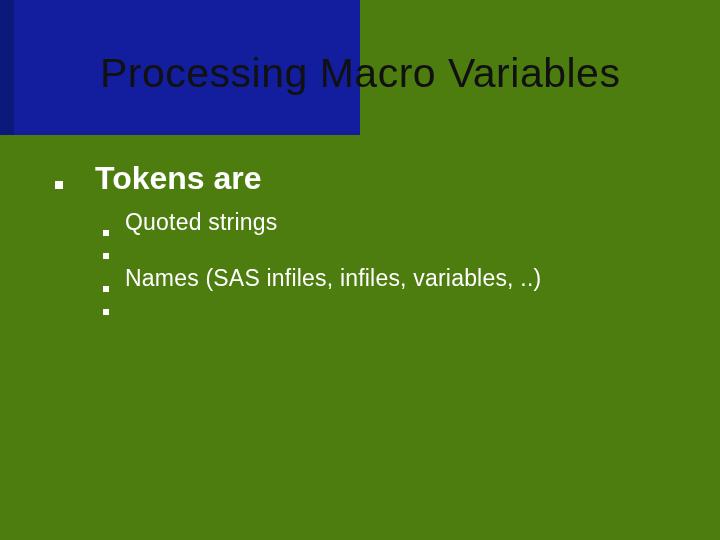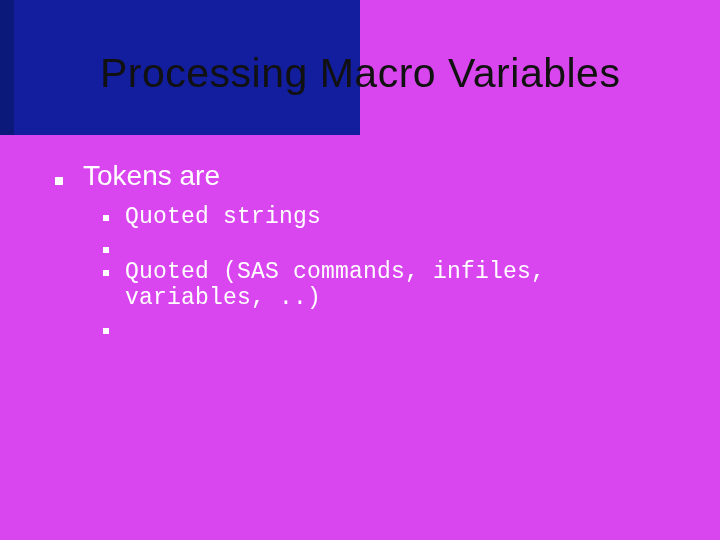--- a/index.html
+++ b/index.html
@@ -1,20 +1,20 @@
 <!DOCTYPE html>
 <html><head>
 <meta charset="utf-8">
 <style>
   * { margin: 0; padding: 0; box-sizing: border-box; }
   html, body { width: 720px; height: 540px; overflow: hidden; }
   .slide {
     width: 720px;
     height: 540px;
-    background: #d946ef;
+    background: #4d7c0f;
     position: relative;
     font-family: "Helvetica Neue", Arial, sans-serif;
   }
   .title-bar {
     position: absolute;
     left: 0;
     top: 0;
     width: 360px;
     height: 135px;
     background: linear-gradient(to right, #0b1a7a 0%, #0b1a7a 4%, #121e9e 4%, #121e9e 100%);
@@ -46,32 +46,32 @@
   }
   .lvl1 .bullet {
     width: 8px;
     height: 8px;
     background: #fff;
     margin-right: 20px;
     margin-top: 14px;
     flex: 0 0 auto;
   }
   .lvl1 .text {
-    font-size: 28px;
-    font-weight: 400;
+    font-size: 32px;
+    font-weight: 700;
+    margin-left: 12px;
   }
   .subs {
     margin-left: 48px;
     margin-top: 4px;
   }
   .lvl2 {
     display: flex;
-    align-items: flex-start;
+    align-items: flex-end;
     margin-bottom: 6px;
-    font-family: Liberation Mono, monospace;
   }
   .lvl2 .bullet {
     width: 6px;
     height: 6px;
     background: #fff;
     margin-right: 16px;
     margin-top: 11px;
     flex: 0 0 auto;
   }
   .lvl2 .text {
@@ -95,20 +95,20 @@
     <div class="subs">
       <div class="lvl2">
         <div class="bullet"></div>
         <div class="text">Quoted strings</div>
       </div>
       <div class="lvl2">
         <div class="bullet"></div>
       </div>
       <div class="lvl2">
         <div class="bullet"></div>
-        <div class="text">Quoted (SAS commands, infiles, variables, ..)</div>
+        <div class="text">Names (SAS infiles, infiles, variables, ..)</div>
       </div>
       <div class="lvl2">
         <div class="bullet"></div>
       </div>
     </div>
   </div>
 </div>
 
 </body></html>

